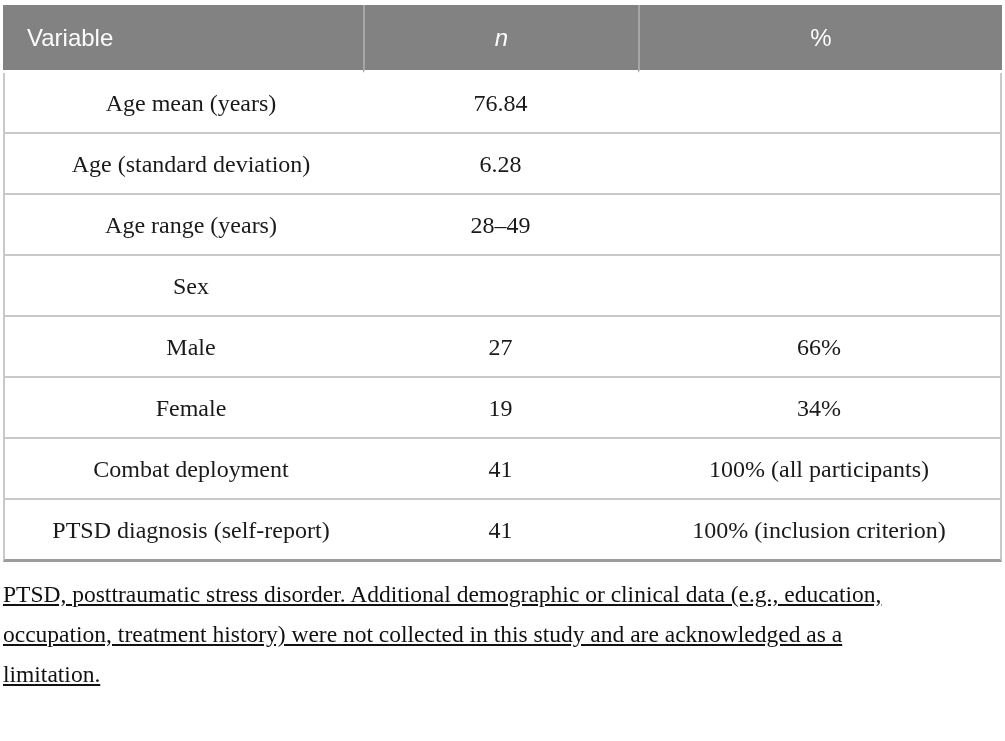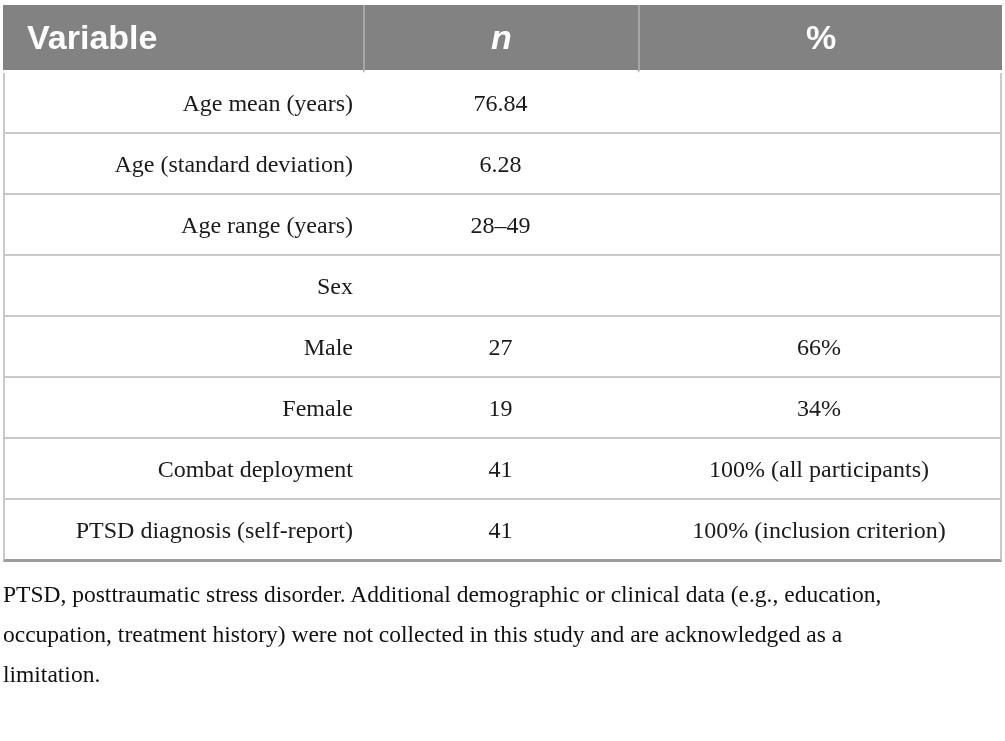--- a/index.html
+++ b/index.html
@@ -23,22 +23,22 @@
     table-layout: fixed;
   }
   .col-variable { width: 360px; }
   .col-n        { width: 275px; }
   .col-percent  { width: 364px; }
 
   thead th {
     background: #828282;
     color: #fdfdfd;
     font-family: "Liberation Sans", sans-serif;
-    font-weight: bold;
-    font-size: 34px;
+    font-weight: normal;
+    font-size: 24px;
     height: 65px;
     padding: 0;
     vertical-align: middle;
     border-bottom: 3px solid #ffffff;
   }
   thead th.h-variable {
     text-align: left;
     padding-left: 24px;
   }
   thead th.h-n,
@@ -56,33 +56,34 @@
     vertical-align: top;
     border-top: 2px solid #c9c9c9;
     background: #ffffff;
   }
   tbody tr:first-child td { border-top: none; }
   tbody td:first-child { border-left: 2px solid #c9c9c9; }
   tbody td:last-child  { border-right: 2px solid #c9c9c9; }
   tbody tr:last-child td { border-bottom: 3px solid #9c9c9c; }
 
   td.cell-variable {
-    text-align: right;
+    text-align: center;
     padding-left: 24px;
     padding-right: 10px;
   }
   tr.indent td.cell-variable { }
   td.cell-n, td.cell-percent { text-align: center; }
 
   .footnote {
     margin: 12px 0 0 3px;
     width: 893px;
     font-size: 23.5px;
     line-height: 40px;
     color: #111111;
+    text-decoration: underline;
   }
 </style>
 </head>
 <body>
 
 <div class="page">
 
   <table class="demo-table">
     <colgroup>
       <col class="col-variable">

